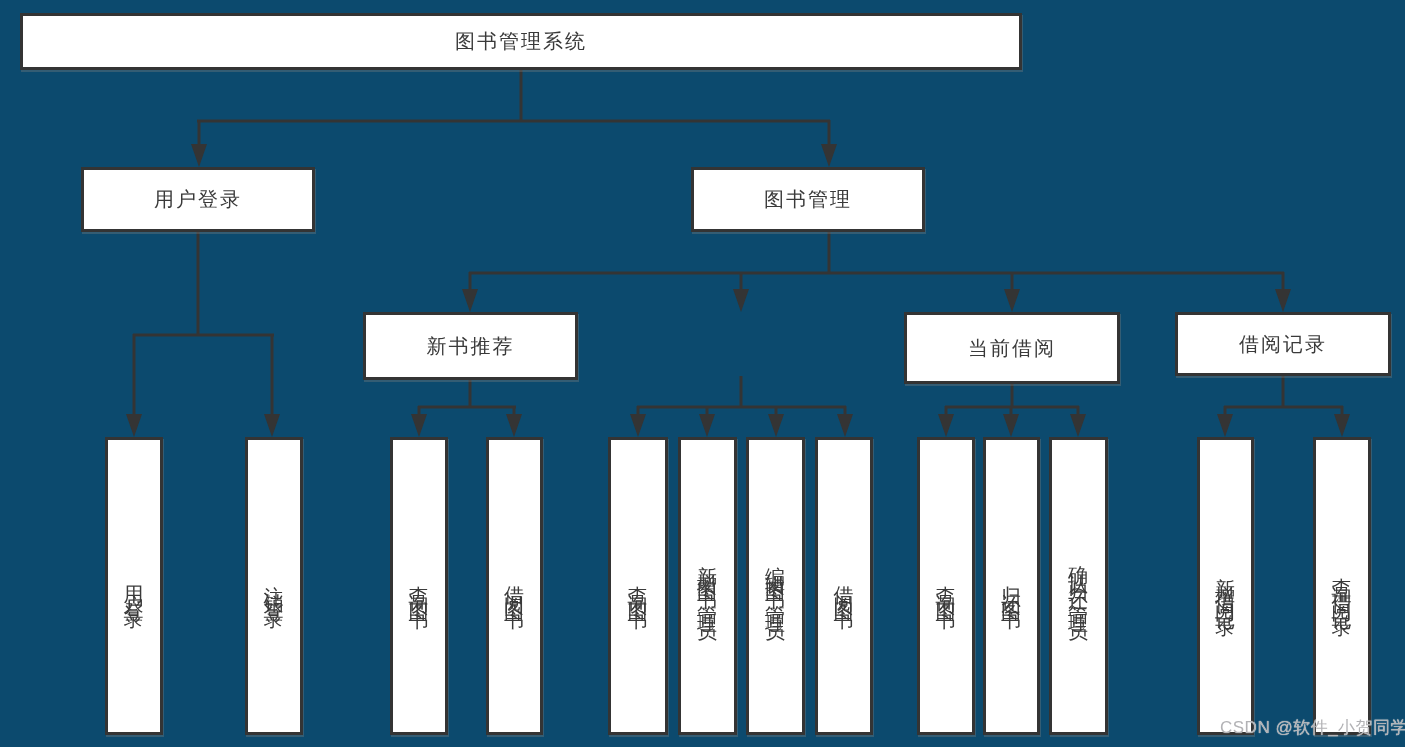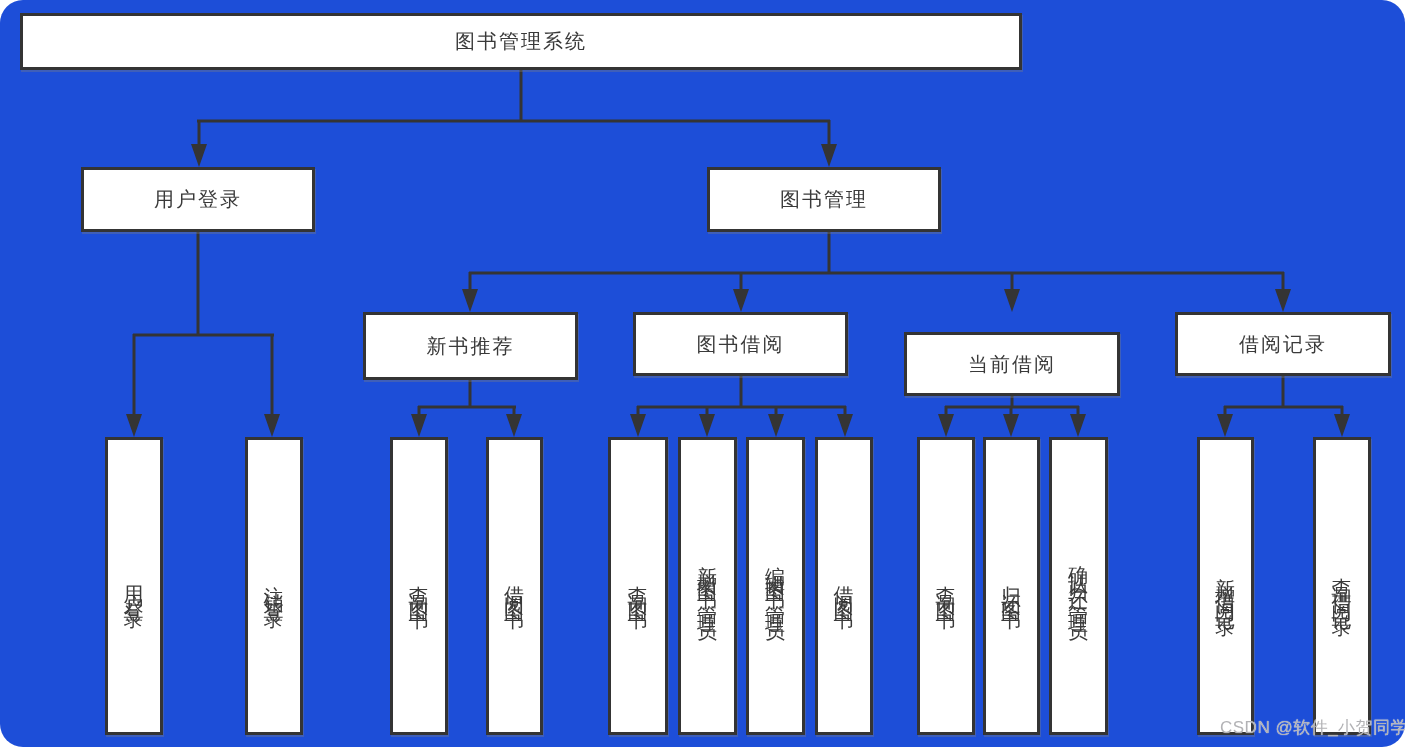--- a/index.html
+++ b/index.html
@@ -1,20 +1,20 @@
 <!DOCTYPE html>
 <html><head>
 <meta charset="utf-8">
 <style>
   html,body{margin:0;padding:0;background:#ffffff;}
   body{
     width:1405px;height:747px;position:relative;overflow:hidden;
     font-family:"Liberation Sans","DejaVu Sans",sans-serif;
   }
-  .stage{position:absolute;inset:0;width:1405px;height:747px;background:#1d4ed8;border-radius:23px;}
+  .stage{position:absolute;inset:0;width:1405px;height:747px;background:#0c4a6e;}
   svg.connectors{position:absolute;left:0;top:0;width:1405px;height:747px;}
   .node{
     position:absolute;background:#ffffff;border:3px solid #343434;
     box-sizing:border-box;display:flex;align-items:center;justify-content:center;
     color:#3a3a3a;box-shadow:1px 2px 0 rgba(130,130,130,0.35);
   }
   .hlabel{font-size:20px;letter-spacing:2px;white-space:nowrap;}
   .vnode .vtext{
     display:inline-block;writing-mode:vertical-rl;text-orientation:mixed;
     font-size:20px;letter-spacing:8px;line-height:1.1;
@@ -65,31 +65,28 @@
     </g>
   </svg>
 
   <div class="node" style="left:20px;top:13px;width:1002px;height:57px;">
     <span class="hlabel">图书管理系统</span>
   </div>
 
   <div class="node" style="left:81px;top:167px;width:234px;height:65px;">
     <span class="hlabel">用户登录</span>
   </div>
-  <div class="node" style="left:707px;top:167px;width:234px;height:65px;">
+  <div class="node" style="left:691px;top:167px;width:234px;height:65px;">
     <span class="hlabel">图书管理</span>
   </div>
 
   <div class="node" style="left:363px;top:312px;width:215px;height:68px;">
     <span class="hlabel">新书推荐</span>
   </div>
-  <div class="node" style="left:633px;top:312px;width:215px;height:64px;">
-    <span class="hlabel">图书借阅</span>
-  </div>
-  <div class="node" style="left:904px;top:312px;width:216px;height:64px;margin-top:20px;">
+  <div class="node" style="left:904px;top:312px;width:216px;height:72px;">
     <span class="hlabel">当前借阅</span>
   </div>
   <div class="node" style="left:1175px;top:312px;width:216px;height:64px;">
     <span class="hlabel">借阅记录</span>
   </div>
 
   <div class="node vnode" style="left:105px;top:437px;width:58px;height:298px;">
     <span class="vtext">用户登录</span>
   </div>
   <div class="node vnode" style="left:245px;top:437px;width:58px;height:298px;">

